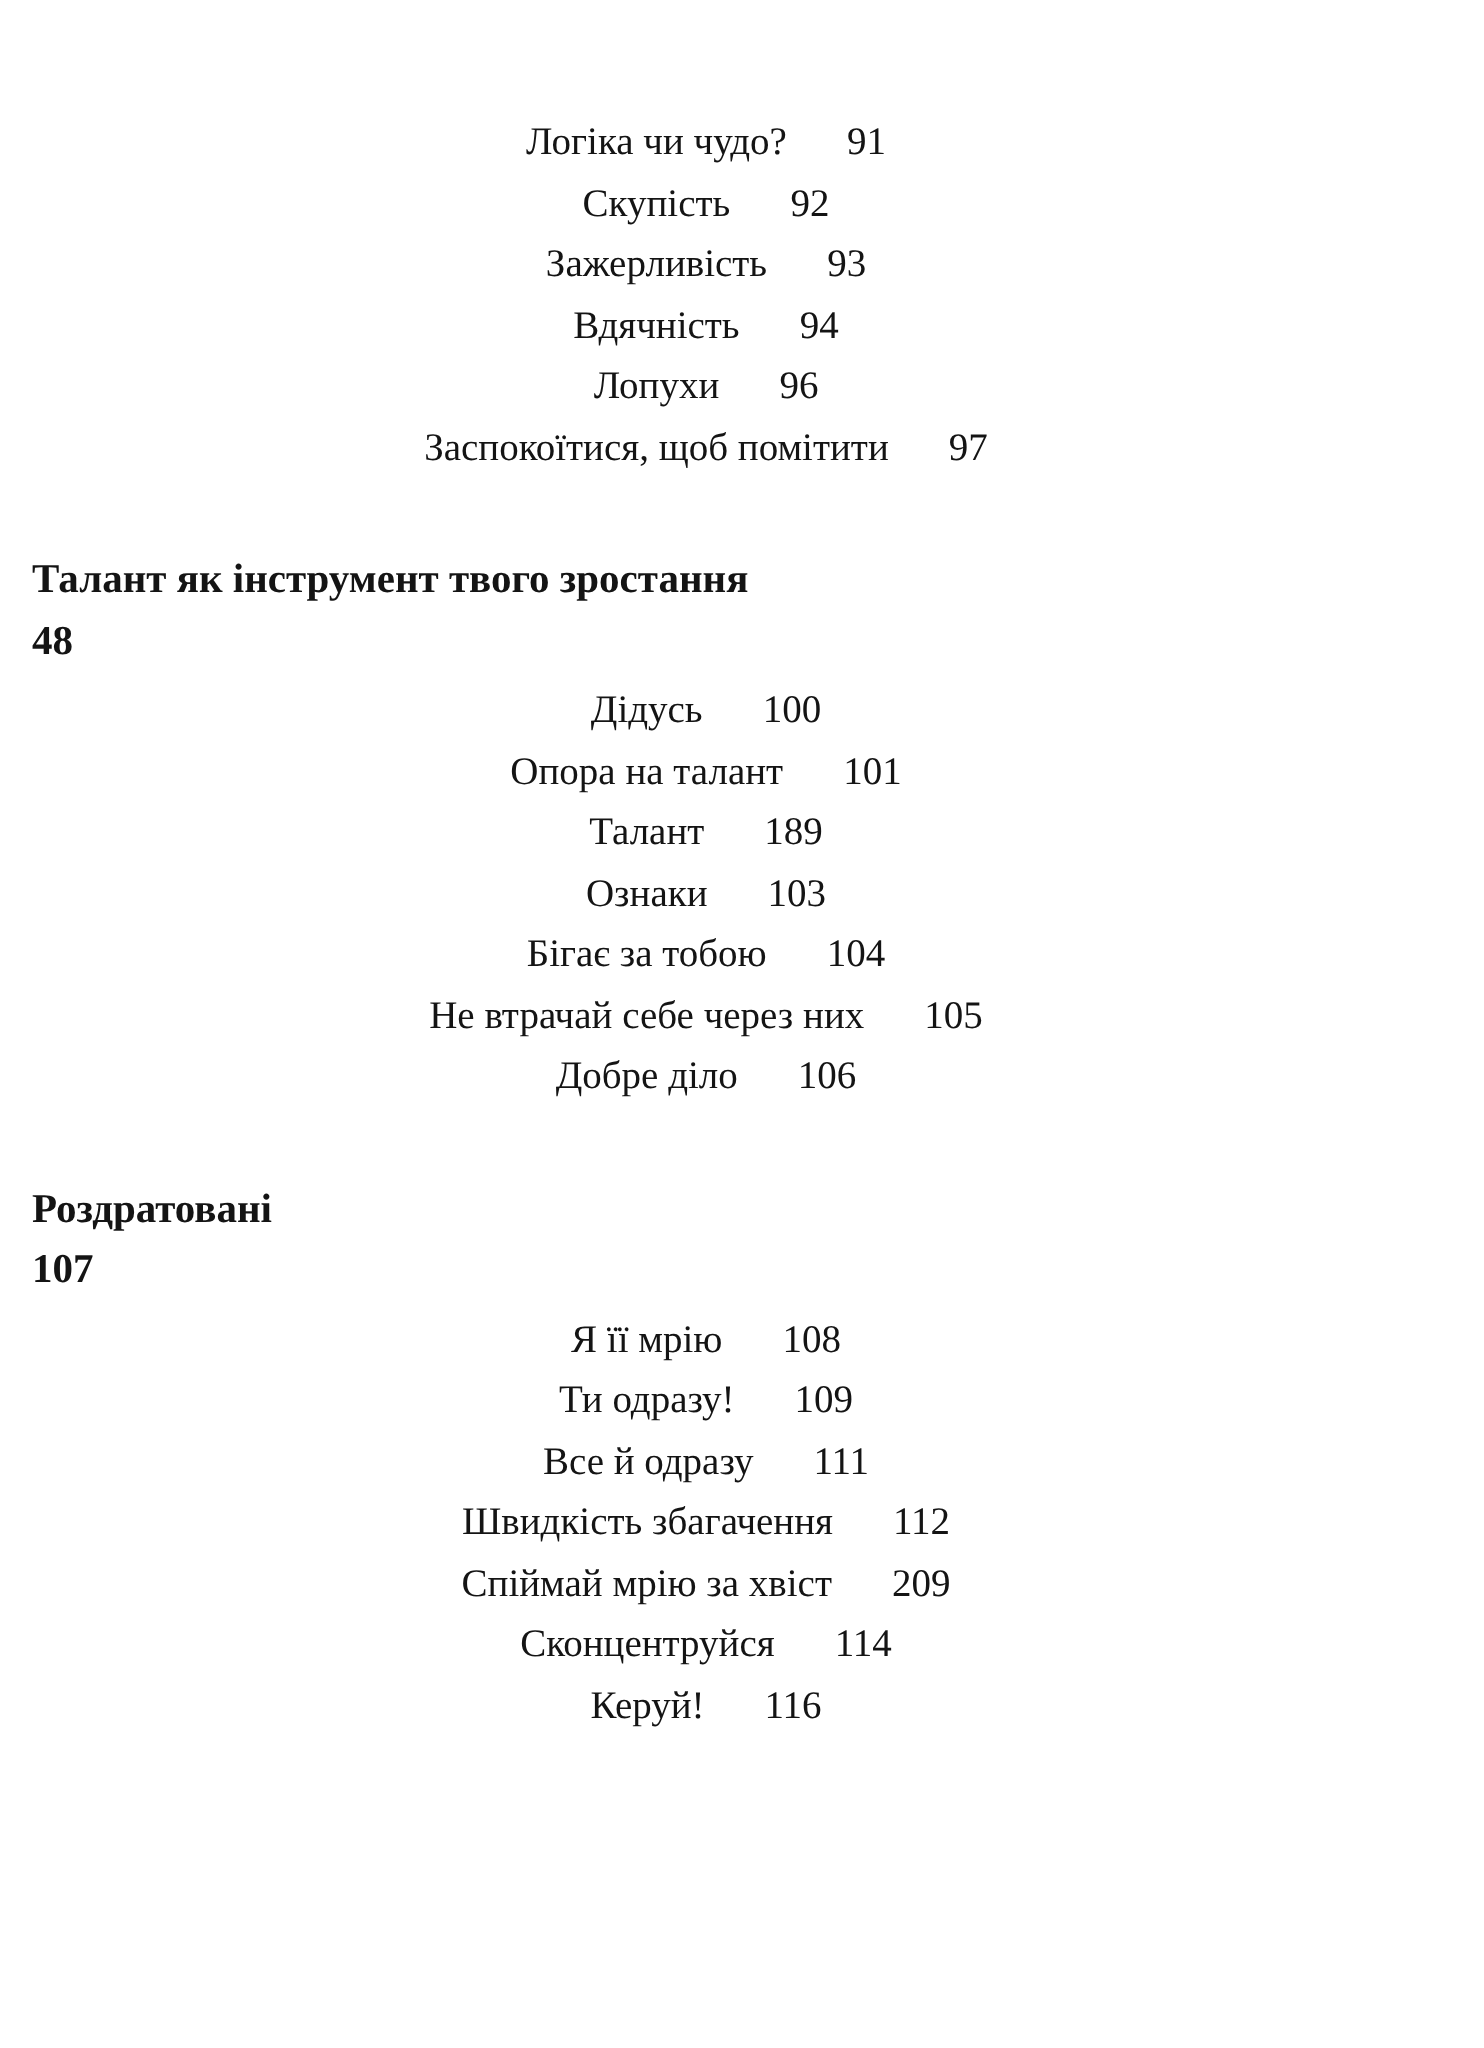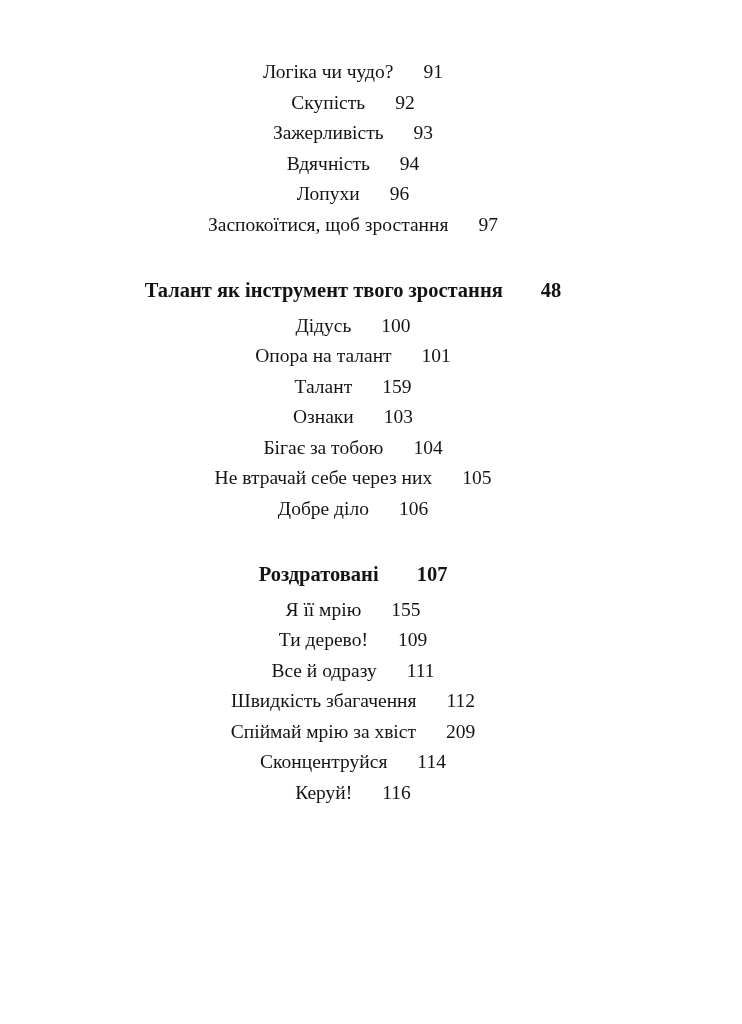--- a/index.html
+++ b/index.html
@@ -32,20 +32,21 @@
     column-gap: 30px;
     line-height: 30.5px;
     font-size: 19.5px;
     white-space: pre;
   }
   .line.header {
     font-weight: bold;
     font-size: 20.5px;
     column-gap: 38px;
     margin: 35px 0 5px 0;
+    flex-direction: column;
   }
   .title { }
   .pagenum { }
 </style>
 </head>
 <body>
 
 <div id="page">
   <div id="toc">
       <section class="toc-section">
@@ -63,40 +64,40 @@
   </div>
         <div class="line">
     <span class="title">Вдячність</span>
     <span class="pagenum">94</span>
   </div>
         <div class="line">
     <span class="title">Лопухи</span>
     <span class="pagenum">96</span>
   </div>
         <div class="line">
-    <span class="title">Заспокоїтися, щоб зростання</span>
+    <span class="title">Заспокоїтися, щоб помітити</span>
     <span class="pagenum">97</span>
   </div>
       </section>
       <section class="toc-section">
         <div class="line header">
     <span class="title">Талант як інструмент твого зростання</span>
     <span class="pagenum">48</span>
   </div>
         <div class="line">
     <span class="title">Дідусь</span>
     <span class="pagenum">100</span>
   </div>
         <div class="line">
     <span class="title">Опора на талант</span>
     <span class="pagenum">101</span>
   </div>
         <div class="line">
     <span class="title">Талант</span>
-    <span class="pagenum">159</span>
+    <span class="pagenum">189</span>
   </div>
         <div class="line">
     <span class="title">Ознаки</span>
     <span class="pagenum">103</span>
   </div>
         <div class="line">
     <span class="title">Бігає за тобою</span>
     <span class="pagenum">104</span>
   </div>
         <div class="line">
@@ -108,24 +109,24 @@
     <span class="pagenum">106</span>
   </div>
       </section>
       <section class="toc-section">
         <div class="line header">
     <span class="title">Роздратовані</span>
     <span class="pagenum">107</span>
   </div>
         <div class="line">
     <span class="title">Я її мрію</span>
-    <span class="pagenum">155</span>
+    <span class="pagenum">108</span>
   </div>
         <div class="line">
-    <span class="title">Ти дерево!</span>
+    <span class="title">Ти одразу!</span>
     <span class="pagenum">109</span>
   </div>
         <div class="line">
     <span class="title">Все й одразу</span>
     <span class="pagenum">111</span>
   </div>
         <div class="line">
     <span class="title">Швидкість збагачення</span>
     <span class="pagenum">112</span>
   </div>

